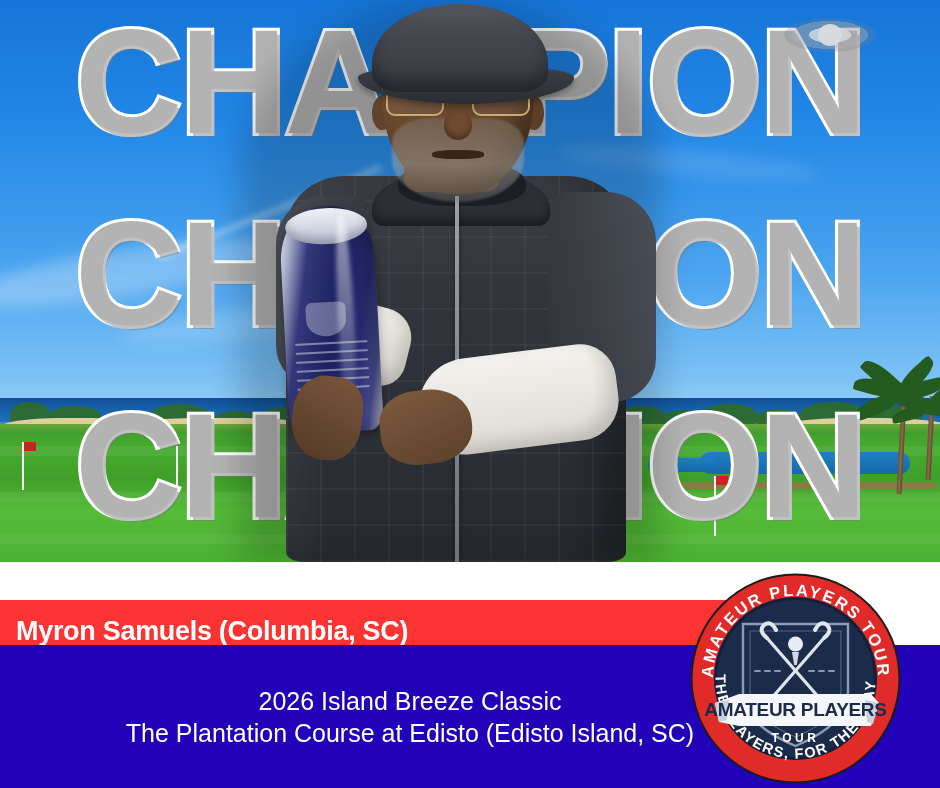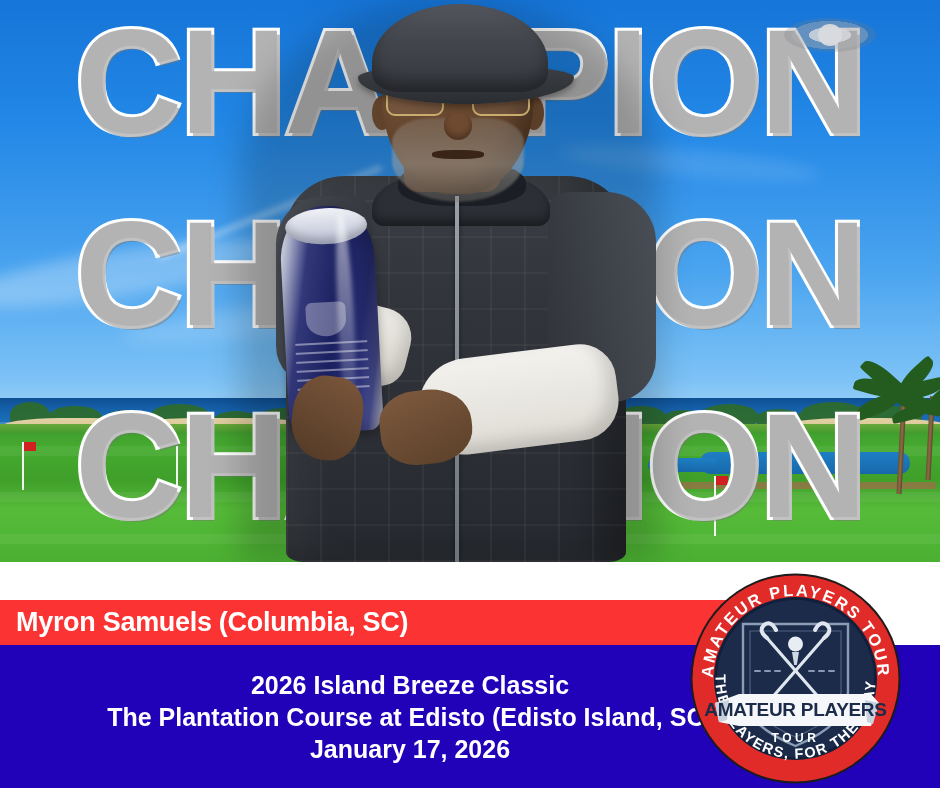--- a/index.html
+++ b/index.html
@@ -307,36 +307,36 @@
   }
   .band-div .txt {
     padding-left:18px;
     font-size:26px; font-weight:700; color:#111;
     letter-spacing:7.5px; line-height:1;
     white-space:nowrap;
   }
   .band-name {
     position:absolute; left:0; top:600px; width:864px; height:45px;
     background:#fc3333;
-    display:flex; align-items:center;
+    display:flex; align-items:flex-end;
   }
   .band-name .txt {
     padding-left:16px;
     font-size:27px; font-weight:700; color:#fff;
     letter-spacing:-.3px; line-height:1;
     white-space:nowrap;
   }
   .band-event {
     position:absolute; left:0; top:645px; width:940px; height:143px;
     background:#2102b8;
     display:flex; flex-direction:column; align-items:center; justify-content:center;
     padding-right:120px;
   }
   .band-event .line {
-    color:#fff; font-weight:700; line-height:1.28;
+    color:#fff; font-weight:400; line-height:1.28;
     text-align:center; white-space:nowrap;
   }
   .ev1 { font-size:25px; }
   .ev2 { font-size:25px; }
   .ev3 { font-size:25px; }
 
   
   .badge {
     position:absolute; left:689px; top:572px; width:213px; height:213px;
   }
@@ -460,21 +460,20 @@
   </div>
 
 
   <div class="band-name">
     <div class="txt">Myron Samuels (Columbia, SC)</div>
   </div>
 
   <div class="band-event">
     <div class="line ev1">2026 Island Breeze Classic</div>
     <div class="line ev2">The Plantation Course at Edisto (Edisto Island, SC)</div>
-    <div class="line ev3">January 17, 2026</div>
   </div>
 
   <div class="badge">
     <svg viewBox="0 0 213 213" width="213" height="213" xmlns="http://www.w3.org/2000/svg">
       <defs>
         <path id="arcTop" d="M 24,106.5 A 82.5,82.5 0 0 1 189,106.5"></path>
         <path id="arcBot" d="M 26.5,106.5 A 80,80 0 0 0 186.5,106.5"></path>
       </defs>
 
       <circle cx="106.5" cy="106.5" r="105" fill="#1b1b1b"></circle>

